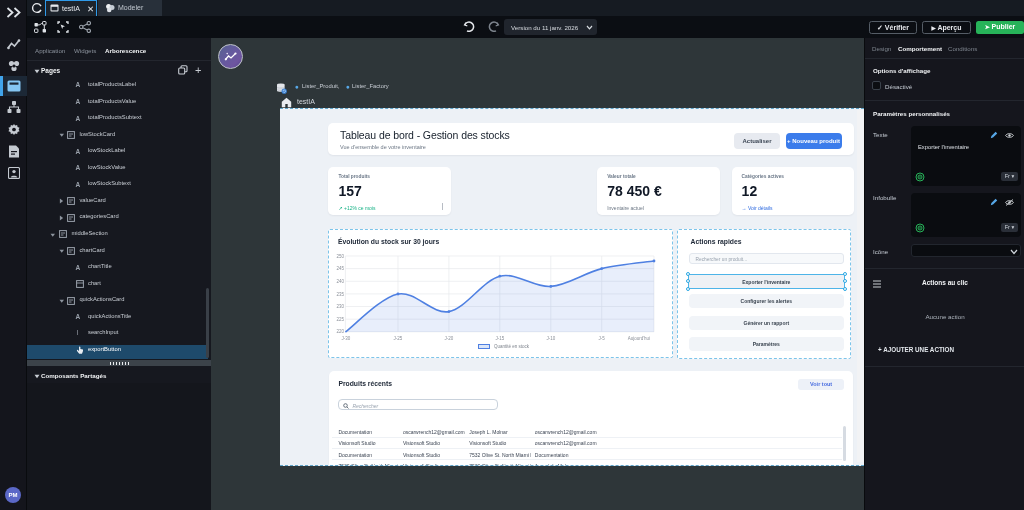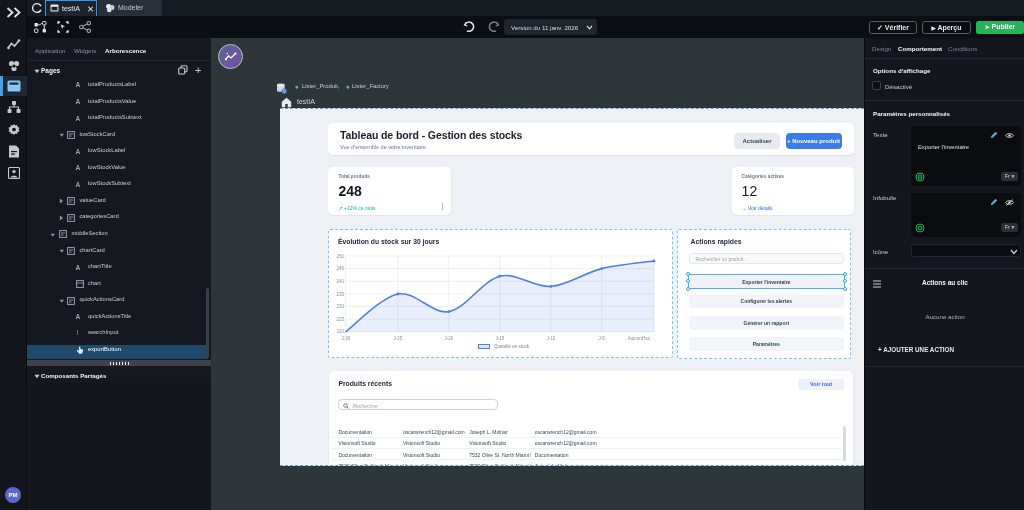--- a/index.html
+++ b/index.html
@@ -263,34 +263,39 @@
     <div class="abs" style="left:135px;top:44.5px;font-size:6.5px;color:#57a8e8;">●</div>
     <div class="abs" style="left:141px;top:45px;font-size:5.8px;color:#c8cdd4;">Lister_Factory</div>
     <svg class="abs" style="left:70px;top:58.5px" width="11" height="11" viewBox="0 0 11 11">
         <path d="M0.8 4.8 L5.5 0.8 L10.2 4.8 V10.2 H6.7 V6.9 H4.3 V10.2 H0.8 Z" fill="#e8ebef"></path>
       </svg>
     <div class="abs" style="left:86px;top:59.5px;font-size:7px;color:#d4d8de;">testIA</div>
 
     <div class="abs" id="page" style="left:69px;top:70px;width:584px;height:358px;background:#edf1f6;border-top:1px dashed #5ea4c9;border-bottom:1px dashed #5ea4c9;overflow:hidden;">
 
       <div class="abs" style="left:48.4px;top:14px;width:525.6px;height:32px;background:#fff;border-radius:5px;box-shadow:0 1px 2px rgba(16,24,40,.06);"></div>
-      <div class="abs" style="left:60px;top:20px;font-size:10.5px;letter-spacing:-0.1px;font-weight:bold;color:#17202c;">Tableau de bord - Gestion des stocks</div>
+      <div class="abs" style="left:60px;top:20px;font-size:10.5px;letter-spacing:-0.1px;font-weight:normal;color:#17202c;">Tableau de bord - Gestion des stocks</div>
       <div class="abs" style="left:60px;top:34.5px;font-size:5.5px;color:#6b7684;">Vue d'ensemble de votre inventaire</div>
       <div class="abs" style="left:454px;top:24px;width:46px;height:16px;background:#e7eaf0;border-radius:4px;font-size:6px;font-weight:bold;color:#3c4654;text-align:center;line-height:16px;">Actualiser</div>
       <div class="abs" style="left:505.5px;top:24px;width:56px;height:16px;background:#3b7ceb;border-radius:4px;font-size:6px;font-weight:bold;color:#fff;text-align:center;line-height:16px;white-space:nowrap;">+ Nouveau produit</div>
 
       <div class="abs" style="left:48.4px;top:58px;width:122.4px;height:48px;background:#fff;border-radius:5px;box-shadow:0 1px 2px rgba(16,24,40,.06);">
         <div class="abs" style="left:10px;top:7px;font-size:4.8px;color:#6b7888;font-weight:bold;">Total produits</div>
-        <div class="abs" style="left:10px;top:15.5px;font-size:14px;font-weight:bold;color:#101826;">248</div>
+        <div class="abs" style="left:10px;top:15.5px;font-size:14px;font-weight:bold;color:#101826;">157</div>
         <div class="abs" style="left:10px;top:37.5px;font-size:5px;color:#17b286;">↗ +12% ce mois</div>
           <div class="abs" style="left:113.5px;top:36px;width:1px;height:7px;background:#b7bcc4;"></div>
       </div>
+      <div class="abs" style="left:317.2px;top:58px;width:122.4px;height:48px;background:#fff;border-radius:5px;box-shadow:0 1px 2px rgba(16,24,40,.06);">
+        <div class="abs" style="left:10px;top:7px;font-size:4.8px;color:#6b7888;font-weight:bold;">Valeur totale</div>
+        <div class="abs" style="left:10px;top:15.5px;font-size:14px;font-weight:bold;color:#101826;">78 450 €</div>
+        <div class="abs" style="left:10px;top:37.5px;font-size:5px;color:#6b7684;">Inventaire actuel</div>
+      </div>
       <div class="abs" style="left:451.6px;top:58px;width:122.4px;height:48px;background:#fff;border-radius:5px;box-shadow:0 1px 2px rgba(16,24,40,.06);">
         <div class="abs" style="left:10px;top:7px;font-size:4.8px;color:#6b7888;font-weight:bold;">Catégories actives</div>
-        <div class="abs" style="left:10px;top:15.5px;font-size:14px;font-weight:normal;color:#101826;">12</div>
+        <div class="abs" style="left:10px;top:15.5px;font-size:14px;font-weight:bold;color:#101826;">12</div>
         <div class="abs" style="left:10px;top:37.5px;font-size:5px;color:#2f6be0;">→ Voir détails</div>
       </div>
 
       <div class="abs" style="left:48px;top:120px;width:345px;height:129px;background:#fff;border:1px dashed #7cc4ea;border-radius:2px;"></div>
       <div class="abs" style="left:58px;top:129px;font-size:6.8px;font-weight:bold;color:#1d2736;">Évolution du stock sur 30 jours</div>
       <svg class="abs" style="left:52px;top:140px" width="328" height="96" viewBox="-6 0 328 96">
         <g stroke="#e8eaed" stroke-width="0.7">
           <line x1="7.4" y1="7" x2="316" y2="7"></line>
             <line x1="7.4" y1="19.6" x2="316" y2="19.6"></line>
             <line x1="7.4" y1="32.3" x2="316" y2="32.3"></line>

